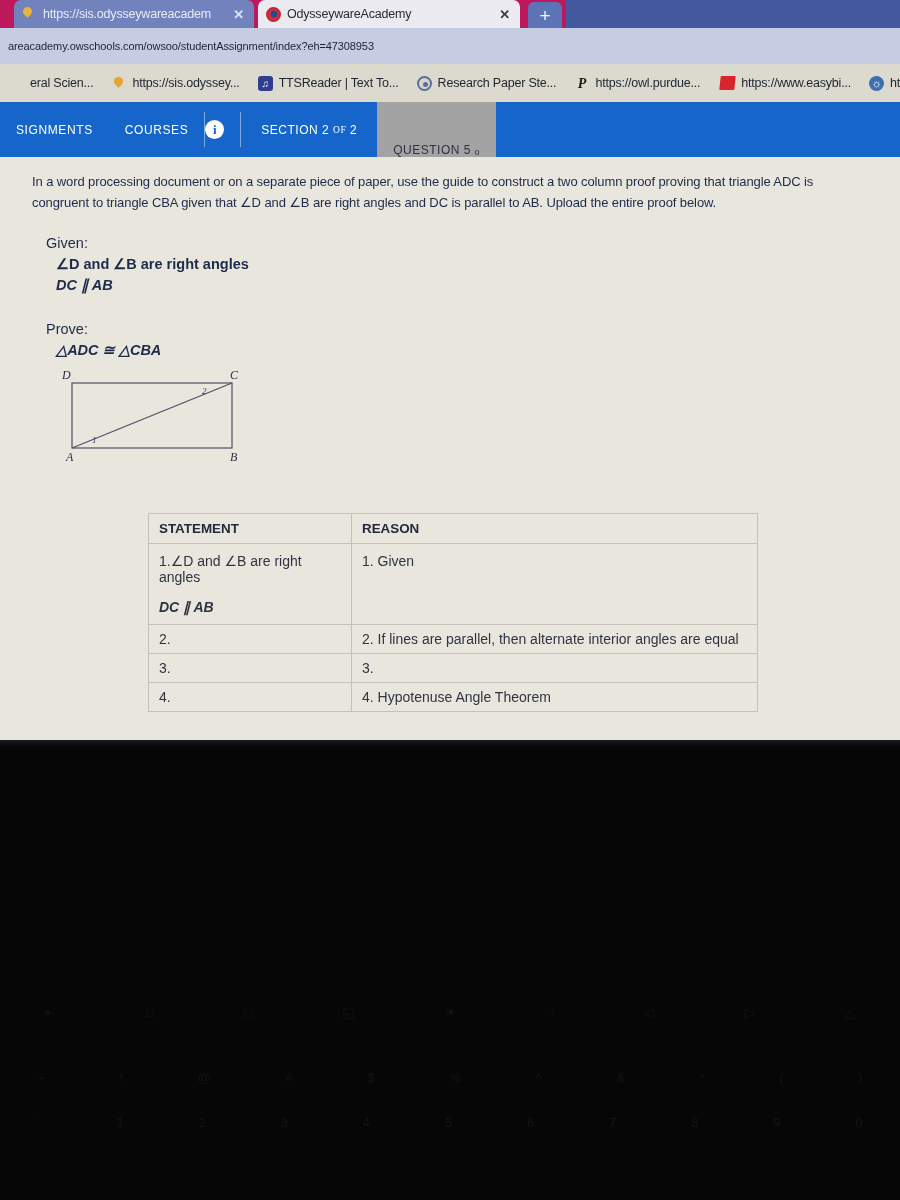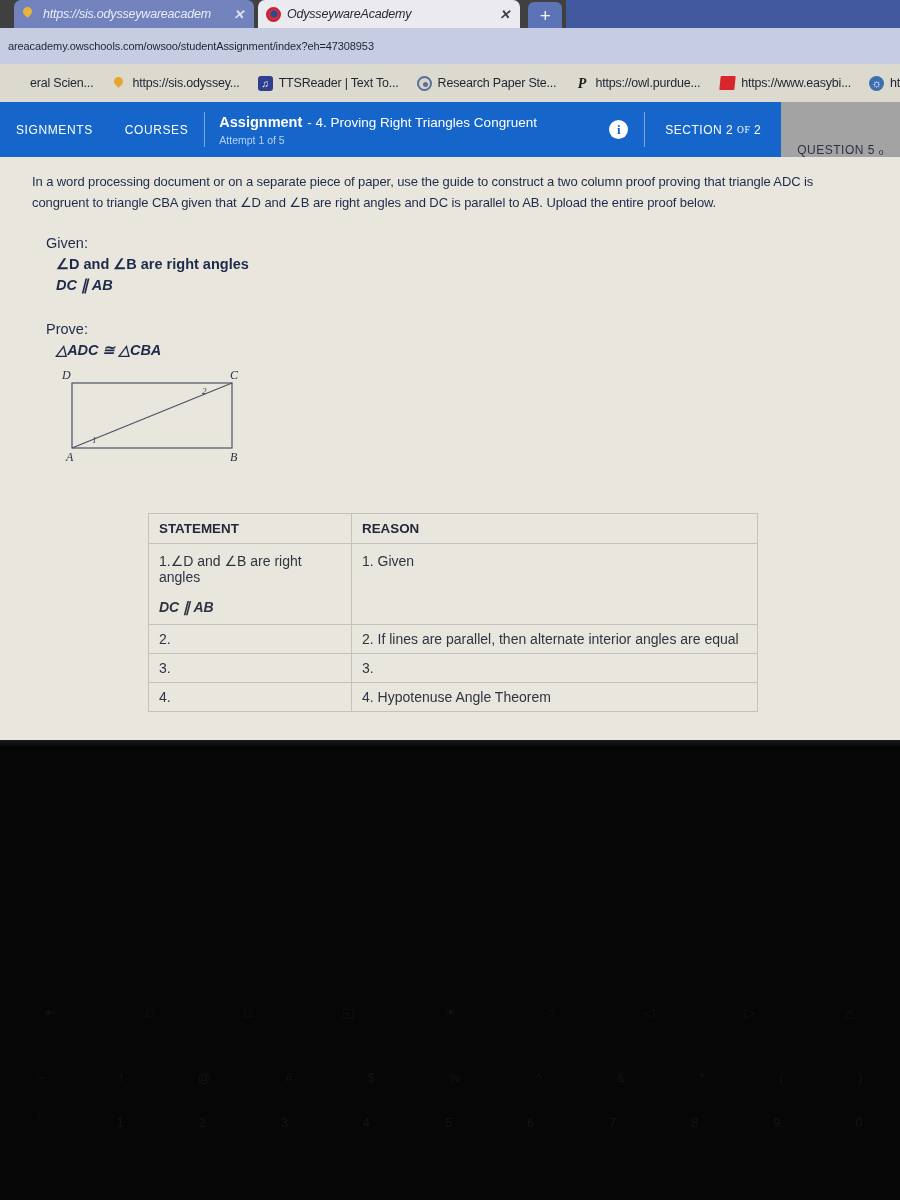--- a/index.html
+++ b/index.html
@@ -19,22 +19,21 @@
     height: 740px;
     background: #e9e6de;
     overflow: hidden;
   }
 
   
   .tabstrip {
     position: absolute;
     left: 0; top: 0;
     width: 900px; height: 28px;
-    background: #404040;
-    font-style: italic;
+    background: #be185d;
   }
   .tab {
     position: absolute;
     top: 0; height: 28px;
     display: flex;
     align-items: center;
     gap: 6px;
     padding: 0 8px;
     border-radius: 7px 7px 0 0;
     font-size: 12.5px;
@@ -469,27 +468,20 @@
       <span class="bm-ico ico-globe">☼</span>
       <span>https</span>
     </div>
   </div>
 
   <div class="appheader">
     <div class="nav-link">SIGNMENTS</div>
     <div class="nav-link">COURSES</div>
     <div class="hdr-divider"></div>
 
-    <div class="assign-block">
-      <div class="assign-title-row">
-        <span class="assign-word">Assignment</span>
-        <span class="assign-name">- 4. Proving Right Triangles Congruent</span>
-      </div>
-      <div class="assign-attempt">Attempt 1 of 5</div>
-    </div>
 
     <div class="info-icon">i</div>
     <div class="hdr-divider"></div>
 
     <div class="section-pill">
       <span>SECTION</span>&nbsp;<span>2</span>&nbsp;<span class="small-caps">OF</span>&nbsp;<span>2</span>
     </div>
 
     <div class="question-pill">
       <span>QUESTION</span>&nbsp;<span>5</span>&nbsp;<span class="small-caps">o</span>

